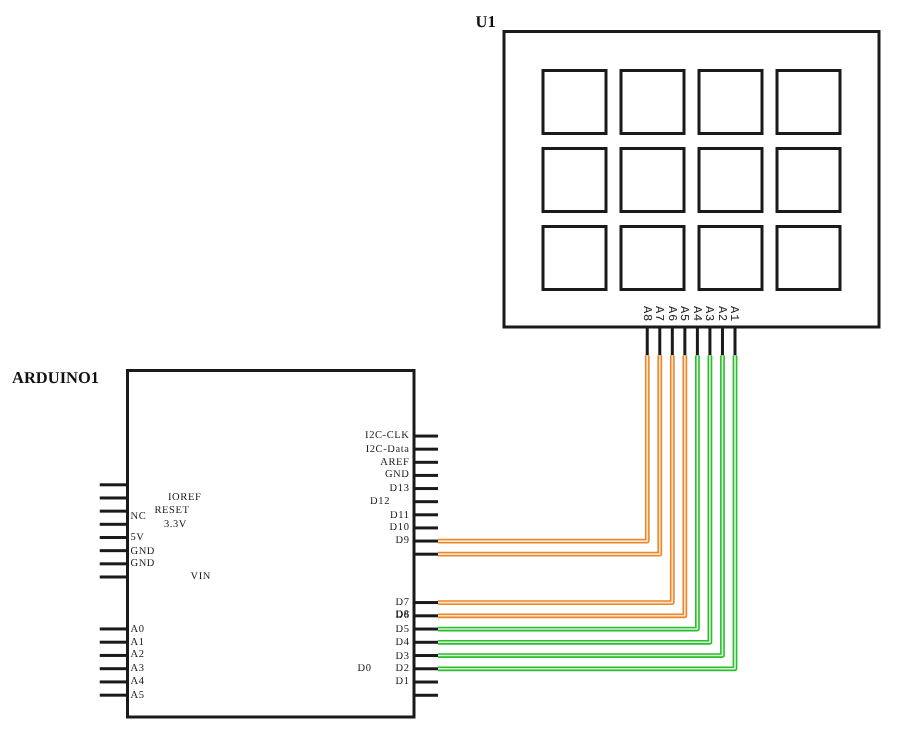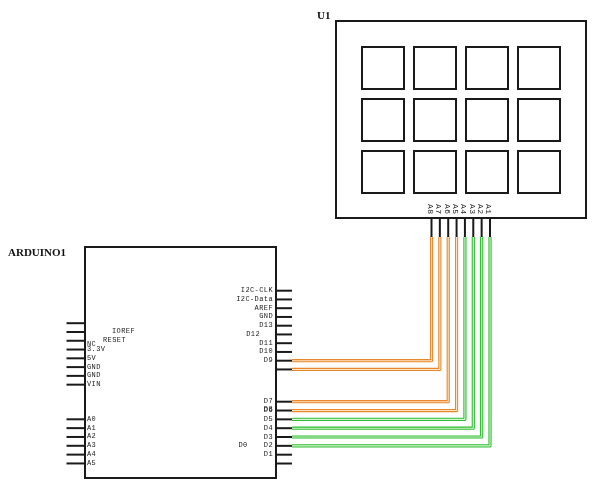--- a/index.html
+++ b/index.html
@@ -17,21 +17,21 @@
     position:absolute;border:2px solid #1a1a1a;background:#ffffff;box-sizing:border-box;
   }
   .keypad-box{left:335px;top:20px;width:252px;height:199px;}
   .arduino-box{left:84px;top:246px;width:193px;height:233px;}
   .kbtn{
     position:absolute;width:44px;height:44px;border:2px solid #1a1a1a;
     background:#ffffff;box-sizing:border-box;
   }
   .wire-layer{position:absolute;left:0;top:0;}
   .pinlabel{
-    position:absolute;font-family:Liberation Mono, monospace;
+    position:absolute;font-family:Liberation Serif, serif;
     font-size:7px;letter-spacing:0.4px;color:#1a1a1a;line-height:9px;white-space:nowrap;
   }
   .pl-left{text-align:left;}
   .pl-right{text-align:right;}
   .kplabel{
     position:absolute;font-family:"Liberation Mono","DejaVu Sans Mono",monospace;
     font-size:8px;letter-spacing:0.5px;color:#1a1a1a;line-height:9px;white-space:nowrap;
     writing-mode:vertical-rl;text-orientation:mixed;
   }
 </style>
@@ -128,25 +128,25 @@
         <path d="M 292 437.02 L 481.642 437.02 L 481.642 237" fill="none" stroke="#D8F4D8" stroke-width="1.1" stroke-linejoin="round"></path>
       </g>
       <g>
         <path d="M 292 445.84999999999997 L 489.999 445.84999999999997 L 489.999 237" fill="none" stroke="#2DBE2D" stroke-width="3.2" stroke-linejoin="round"></path>
         <path d="M 292 445.84999999999997 L 489.999 445.84999999999997 L 489.999 237" fill="none" stroke="#D8F4D8" stroke-width="1.1" stroke-linejoin="round"></path>
       </g>
     </svg>
 <span class="pinlabel pl-left" style="left: 87px; top: 318.7px; width: 60px; margin-top: 21px;">NC</span>
     <span class="pinlabel pl-left" style="left: 87px; top: 327.48px; width: 60px; margin-left: 25px;">IOREF</span>
     <span class="pinlabel pl-left" style="left: 87px; top: 336.26px; width: 60px; margin-left: 16px;">RESET</span>
-    <span class="pinlabel pl-left" style="left: 87px; top: 345.04px; width: 60px;">3.3V</span>
+    <span class="pinlabel pl-left" style="left: 87px; top: 345.04px; width: 60px; text-align: center;">3.3V</span>
     <span class="pinlabel pl-left" style="left: 87px; top: 353.82px; width: 60px;">5V</span>
     <span class="pinlabel pl-left" style="left: 87px; top: 362.6px; width: 60px;">GND</span>
     <span class="pinlabel pl-left" style="left: 87px; top: 371.38px; width: 60px;">GND</span>
-    <span class="pinlabel pl-left" style="left: 87px; top: 380.16px; width: 60px;">VIN</span>
+    <span class="pinlabel pl-left" style="left: 87px; top: 380.16px; width: 60px; padding-left: 40px;">VIN</span>
     <span class="pinlabel pl-left" style="left: 87px; top: 414.8px; width: 60px;">A0</span>
     <span class="pinlabel pl-left" style="left: 87px; top: 423.63px; width: 60px;">A1</span>
     <span class="pinlabel pl-left" style="left: 87px; top: 432.46px; width: 60px;">A2</span>
     <span class="pinlabel pl-left" style="left: 87px; top: 441.29px; width: 60px;">A3</span>
     <span class="pinlabel pl-left" style="left: 87px; top: 450.12px; width: 60px;">A4</span>
     <span class="pinlabel pl-left" style="left: 87px; top: 458.95px; width: 60px;">A5</span>
     <span class="pinlabel pl-right" style="left: 213px; top: 286.2px; width: 60px;">I2C-CLK</span>
     <span class="pinlabel pl-right" style="left: 213px; top: 294.95px; width: 60px;">I2C-Data</span>
     <span class="pinlabel pl-right" style="left: 213px; top: 303.7px; width: 60px;">AREF</span>
     <span class="pinlabel pl-right" style="left: 213px; top: 312.45px; width: 60px;">GND</span>

